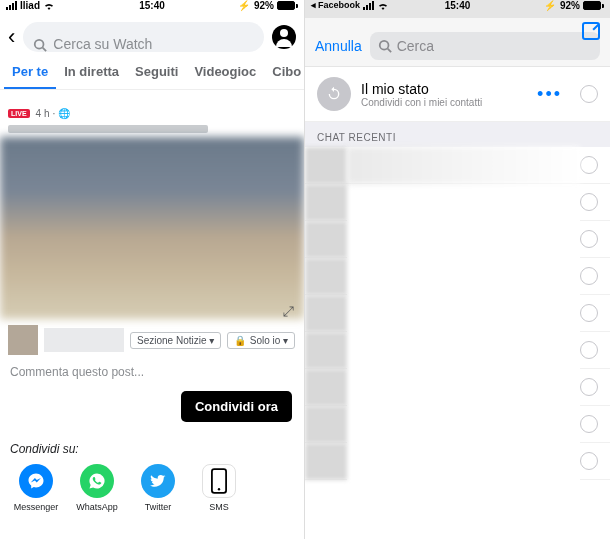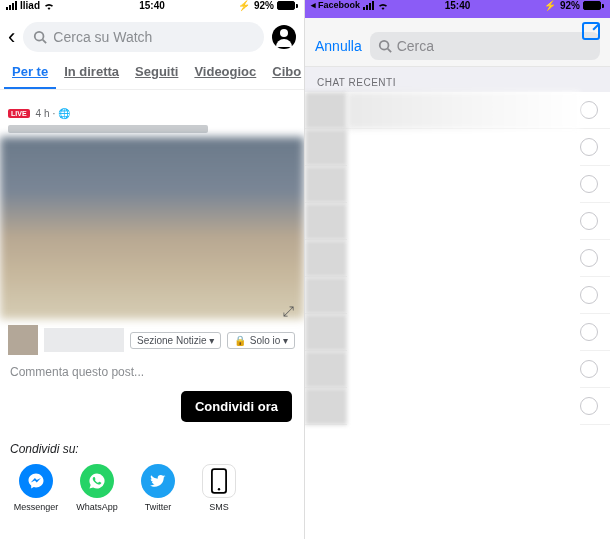--- a/index.html
+++ b/index.html
@@ -16,28 +16,28 @@
   .bars span { width: 2px; background: #000; display: inline-block; }
   .b1{height:3px}.b2{height:5px}.b3{height:7px}.b4{height:9px}
   .wifi { width: 12px; height: 9px; }
   .batt { display: inline-flex; align-items: center; }
   .batt-body { width: 18px; height: 9px; border: 1px solid #000; border-radius: 2px; background: #000; }
   .batt-tip { width: 2px; height: 4px; background: #000; margin-left: 1px; border-radius: 0 1px 1px 0; }
   
   
   .hdr { display: flex; align-items: center; padding: 4px 8px; gap: 8px; }
   .chev { font-size: 22px; font-weight: 300; color: #000; }
-  .search { flex: 1; background: #f0f2f5; border-radius: 18px; height: 30px; display: flex; align-items: center; padding: 0 10px; gap: 6px; color: #8a8d91; font-size: 14px; }
+  .search { flex: 1; background: #f0f2f5; border-radius: 18px; height: 30px; display: flex; align-items: flex-end; padding: 0 10px; gap: 6px; color: #8a8d91; font-size: 14px; }
   .mag { width: 14px; height: 14px; }
   .avatar-icon { width: 24px; height: 24px; background: #000; border-radius: 50%; position: relative; }
   .avatar-icon::before { content:""; position:absolute; width:8px; height:8px; background:#fff; border-radius:50%; top:4px; left:8px; }
   .avatar-icon::after { content:""; position:absolute; width:16px; height:8px; background:#fff; border-radius:8px 8px 0 0; bottom:2px; left:4px; }
   
   .tabs { display: flex; padding: 0 4px; border-bottom: 1px solid #eee; }
-  .tab { padding: 8px 8px; font-size: 13px; color: #65676b; font-weight: 600; white-space: nowrap; text-decoration: underline; }
+  .tab { padding: 8px 8px; font-size: 13px; color: #65676b; font-weight: 600; white-space: nowrap; }
   .tab.active { color: #1877f2; border-bottom: 2px solid #1877f2; }
   
   .post-meta { display: flex; align-items: center; gap: 6px; padding: 4px 8px; margin-top: 14px; }
   .live-badge { background: #e41e3f; color: #fff; font-size: 7px; font-weight: 700; padding: 1px 3px; border-radius: 2px; }
   .meta-text { font-size: 10px; color: #65676b; }
   .blur-bar { height: 8px; background: #c9cccf; margin: 2px 8px 4px; border-radius: 2px; width: 200px; }
   
   .post-img { height: 182px; background: linear-gradient(180deg,#6b7a8a 0%,#7a8696 30%,#b8a892 55%,#c7b89d 75%,#d6cdb4 100%); filter: blur(4px); position: relative; }
   
   .post-row { display: flex; align-items: center; padding: 6px 8px; gap: 6px; position: relative; }
@@ -56,21 +56,21 @@
   .app { display: flex; flex-direction: column; align-items: center; gap: 4px; width: 44px; }
   .app-icon { width: 34px; height: 34px; border-radius: 50%; display: flex; align-items: center; justify-content: center; }
   .app-lbl { font-size: 9px; color: #1c1e21; }
   .ic-msgr { background: #0084ff; }
   .ic-wa { background: #25d366; }
   .ic-tw { background: #1da1f2; }
   .ic-sms { width: 34px; height: 34px; border-radius: 8px; background: #fff; border: 1px solid #e0e0e0; display:flex; align-items:center; justify-content:center; }
   .ic-ig { background: radial-gradient(circle at 30% 110%,#fdf497 0%,#fd5949 45%,#d6249f 60%,#285aeb 90%); }
   
   
-  .right .status { background: #8b5cf6; }
+  .right .status { background: #e5e5e5; }
   .back-app { font-size: 9px; }
   .peek { height: 8px; background: #f6f6f6; }
   
   .modal-hdr { display: flex; align-items: center; padding: 6px 10px; gap: 8px; background: #f6f6f6; border-bottom: 1px solid #e5e5e5; }
   .cancel { color: #007aff; font-size: 14px; }
   .rsearch { flex: 1; background: #e4e5e7; border-radius: 8px; height: 28px; display: flex; align-items: center; padding: 0 8px; gap: 5px; color: #8a8a8e; font-size: 14px; }
   .compose { width: 18px; height: 18px; border: 2px solid #007aff; border-radius: 3px; position: absolute; right: 10px; top: 22px; }
   .compose::after { content:""; position:absolute; width:8px; height:2px; background:#007aff; transform:rotate(-45deg); top:2px; right:-2px; }
   
   .status-section { background: #fff; padding: 10px 12px; display: flex; align-items: center; gap: 10px; border-bottom: 1px solid #eee; }
@@ -229,20 +229,33 @@
     <span class="cancel">Annulla</span>
     <div class="rsearch">
       <svg class="mag" viewBox="0 0 16 16">
           <circle cx="7" cy="7" r="5" stroke="#8a8a8e" stroke-width="2" fill="none"></circle>
           <line x1="11" y1="11" x2="15" y2="15" stroke="#8a8a8e" stroke-width="2"></line>
         </svg>
       <span>Cerca</span>
     </div>
   </div>
 
+  <div class="status-section">
+    <div class="status-circ">
+      <svg width="16" height="16" viewBox="0 0 24 24">
+          <path d="M12 4V1L8 5l4 4V6a6 6 0 11-6 6H4a8 8 0 108-8z" fill="#fff"></path>
+        </svg>
+    </div>
+    <div class="status-txt">
+      <div class="t">Il mio stato</div>
+      <div class="s">Condividi con i miei contatti</div>
+    </div>
+    <span class="dots">•••</span>
+    <span class="radio"></span>
+  </div>
 
   <div class="section-lbl">CHAT RECENTI</div>
 
   <div class="chat-list" id="chat-list">
       <div class="chat-row">
         <div class="chat-av"></div>
         <div class="chat-blur"></div>
         <span class="radio"></span>
       </div>
       <div class="chat-row">

